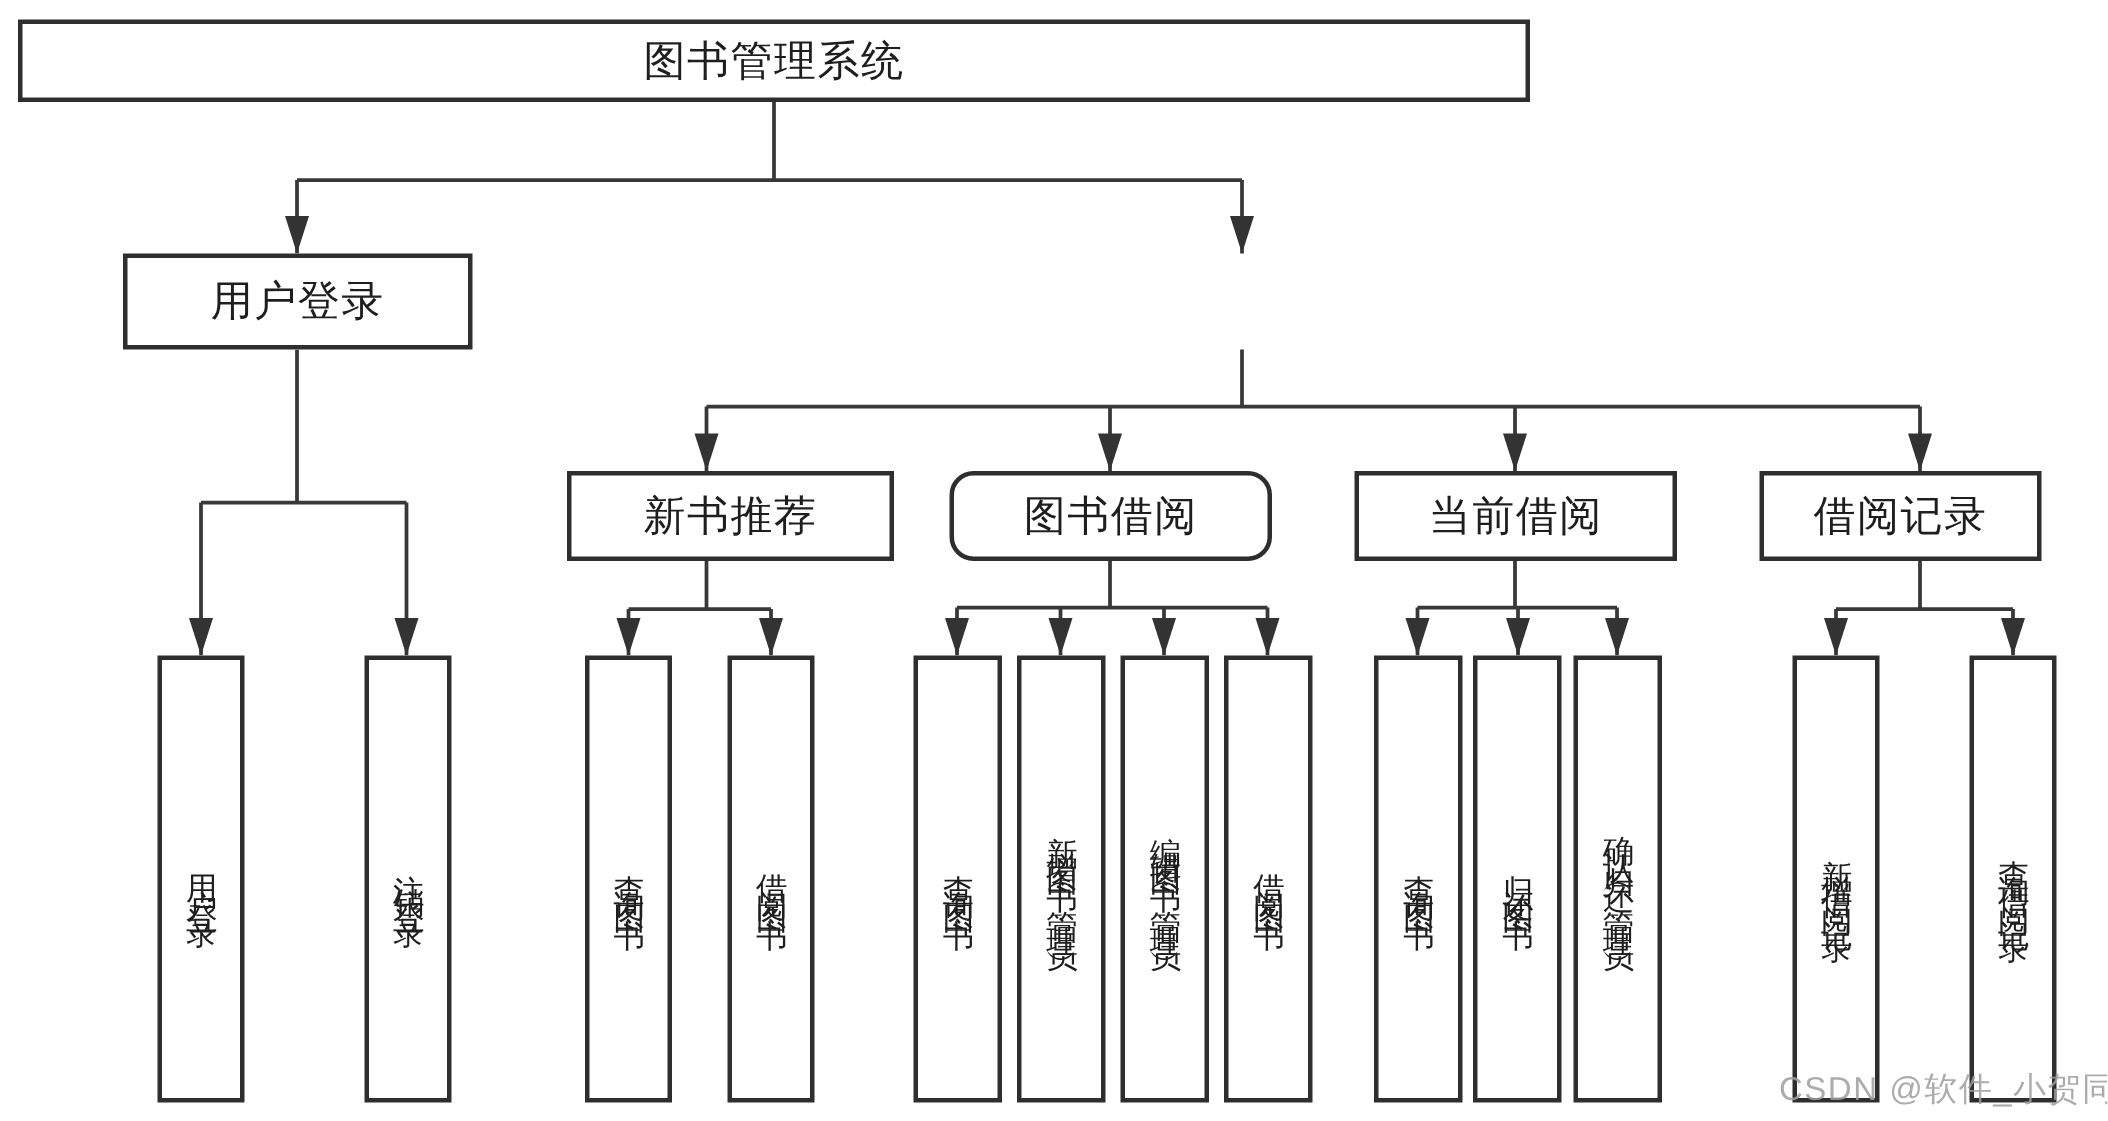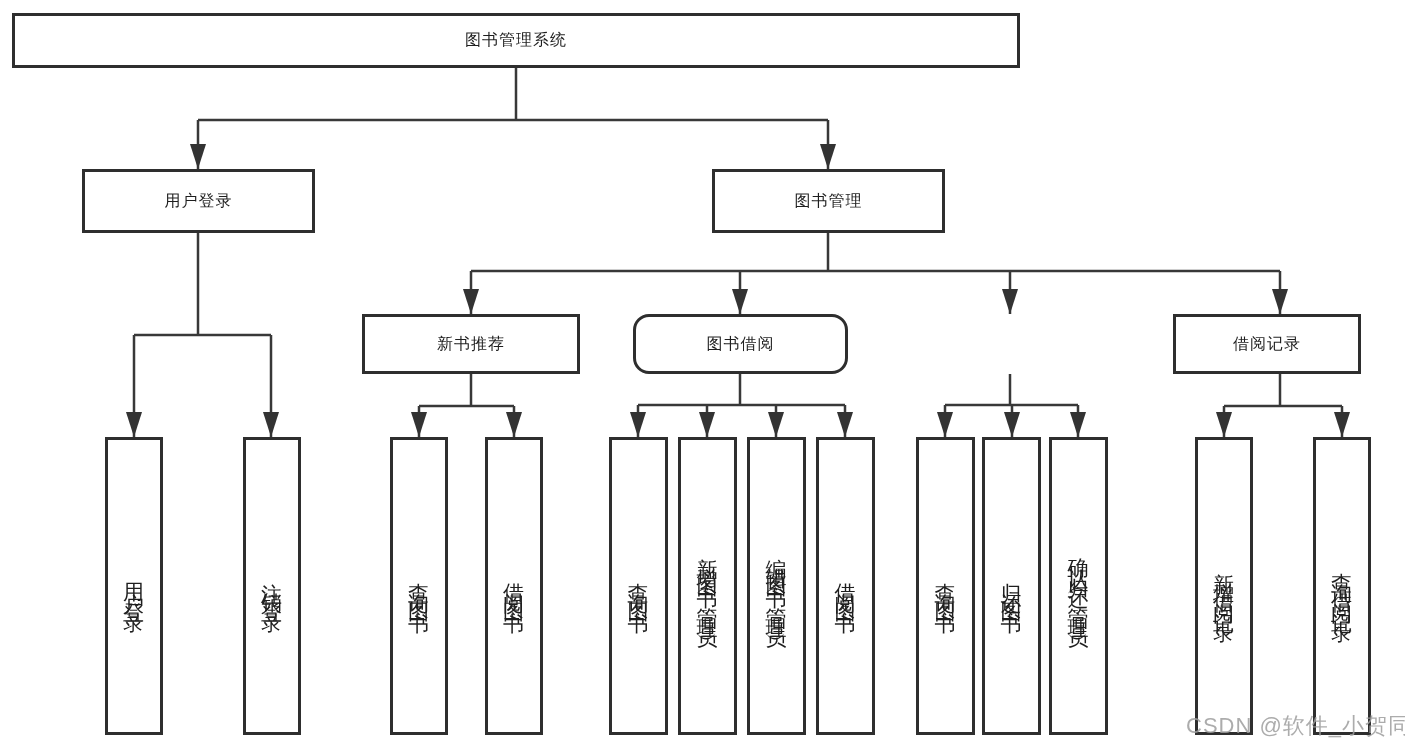--- a/index.html
+++ b/index.html
@@ -19,21 +19,21 @@
   }
   .box {
     position: absolute;
     box-sizing: border-box;
     background: #ffffff;
     border: 3px solid #2e2e2e;
     color: #1e1e1e;
     display: flex;
     align-items: center;
     justify-content: center;
-    font-size: 16px;
+    font-size: 28px;
     letter-spacing: 1px;
     text-align: center;
     white-space: nowrap;
   }
   .vbox {
     writing-mode: vertical-rl;
     font-size: 21px;
     letter-spacing: 10px;
     line-height: 1;
   }
@@ -89,24 +89,24 @@
       <path d="M1012 437 l-8 -25 h16 z"></path>
       <path d="M1078 437 l-8 -25 h16 z"></path>
       <path d="M1224 437 l-8 -25 h16 z"></path>
       <path d="M1342 437 l-8 -25 h16 z"></path>
     </g>
   </svg>
 
   <div class="box" style="left:12px; top:13px; width:1008px; height:55px;">图书管理系统</div>
 
   <div class="box" style="left:82px; top:169px; width:233px; height:64px;">用户登录</div>
-  <div class="box" style="left:712px; top:169px; width:233px; height:64px;">图书管理</div>
 
-  <div class="box" style="left:362px; top:314px; width:218px; height:60px;">新书推荐</div>
+  <div class="box" style="left:378px; top:314px; width:218px; height:60px;">新书推荐</div>
   <div class="box" style="left:633px; top:314px; width:215px; height:60px;border-radius:16px;">图书借阅</div>
+  <div class="box" style="left:903px; top:314px; width:215px; height:60px;">当前借阅</div>
   <div class="box" style="left:1173px; top:314px; width:188px; height:60px;">借阅记录</div>
 
   <div class="box vbox" style="left:105px; top:437px; width:58px; height:298px;">用户登录</div>
   <div class="box vbox" style="left:243px; top:437px; width:58px; height:298px;">注销登录</div>
 
   <div class="box vbox" style="left:390px; top:437px; width:58px; height:298px;">查询图书</div>
   <div class="box vbox" style="left:485px; top:437px; width:58px; height:298px;">借阅图书</div>
 
   <div class="box vbox" style="left:609px; top:437px; width:59px; height:298px;">查询图书</div>
   <div class="box vbox" style="left:678px; top:437px; width:59px; height:298px;">新增图书（管理员）</div>

